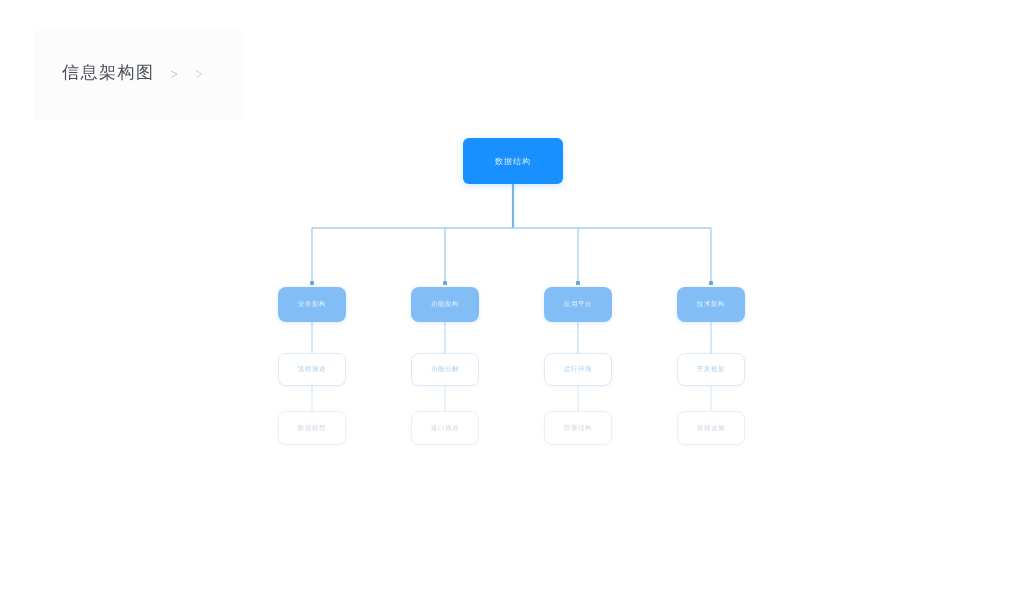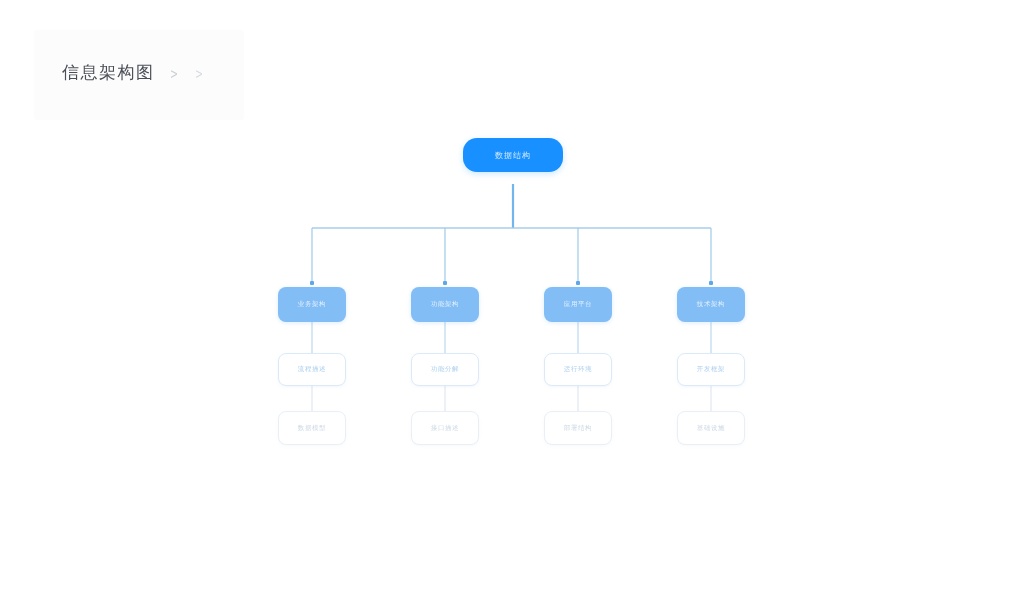--- a/index.html
+++ b/index.html
@@ -86,22 +86,22 @@
     align-items: center;
     justify-content: center;
     text-align: center;
     white-space: nowrap;
     user-select: none;
   }
 
   
   .node.lvl1 {
     width: 100px;
-    height: 34px;
-    border-radius: 14px;
+    height: 46px;
+    border-radius: 6px;
     background: #1890ff;
     color: #d8ecff;
     font-size: 8px;
     letter-spacing: 1px;
     box-shadow: 0 2px 6px rgba(24,144,255,0.22);
     filter: blur(0.35px);
   }
 
   
   .node.lvl2 {

